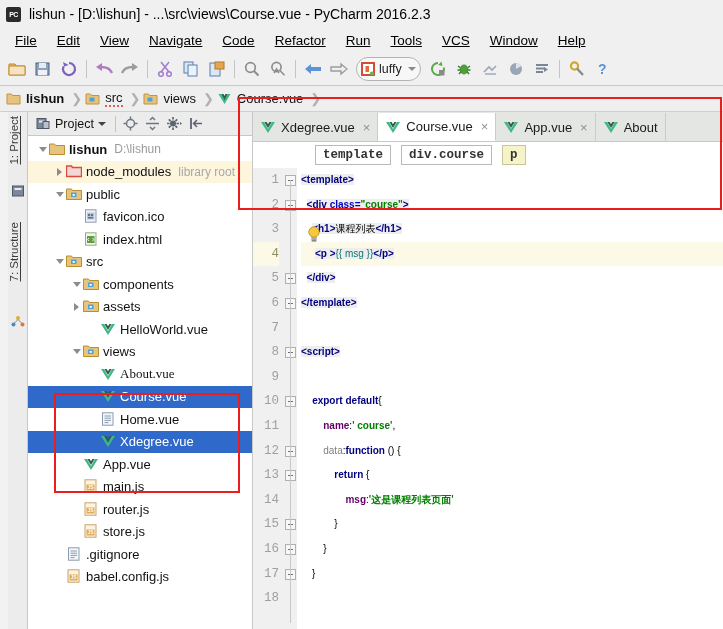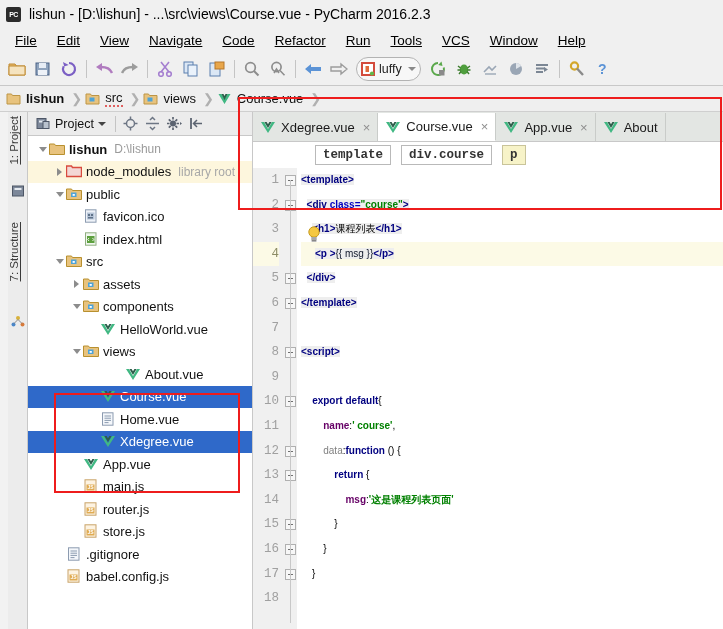--- a/index.html
+++ b/index.html
@@ -106,21 +106,21 @@
 
   
   .k-tag{color:#000080;font-weight:bold;}
   .k-attr{color:#0000c0;font-weight:bold;}
   .k-str{color:#008000;font-weight:bold;}
   .k-txt{color:#000;}
   .k-kw{color:#000080;font-weight:bold;}
   .k-prop{color:#660066;font-weight:bold;}
   .k-dim{color:#808080;}
   .k-plain{color:#000;}
-  .k-mus{color:#0f172a;}
+  .k-mus{color:#0f766e;}
   .tagbg{background:#eeeeee;}
 
   .bulb{position:absolute;width:14px;height:17px;}
 
   
   .fmark{position:absolute;left:2px;width:11px;height:11px;border:1px solid #b0b0b0;background:#f7f7f7;
          box-sizing:border-box;}
   .fmark:after{content:"";position:absolute;left:2px;top:4px;width:5px;height:1px;background:#707070;}
   .fline{position:absolute;left:7px;width:1px;background:#c8c8c8;}
 
@@ -457,43 +457,43 @@
               <svg width="16" height="14" viewBox="0 0 16 14">
                 <path d="M0.5 2h5l1 1.5H15.5V12.5H0.5z" fill="#e8c37e" stroke="#b8902f"></path>
                 <rect x="5" y="5.5" width="5.5" height="4.5" fill="#4ea3d8"></rect>
                 <rect x="6.6" y="7" width="2.2" height="1.8" fill="#fff"></rect>
               </svg>
             </span>
             <span class="tlabel">src</span>
           </div>
           <div class="trow" style="padding-left: 42px;">
             <span class="twig">
-              <span class="arrow-r"></span>
+              <span class="arrow-d"></span>
             </span>
             <span class="ticon">
               <svg width="16" height="14" viewBox="0 0 16 14">
                 <path d="M0.5 2h5l1 1.5H15.5V12.5H0.5z" fill="#e8c37e" stroke="#b8902f"></path>
                 <rect x="5" y="5.5" width="5.5" height="4.5" fill="#4ea3d8"></rect>
                 <rect x="6.6" y="7" width="2.2" height="1.8" fill="#fff"></rect>
               </svg>
             </span>
-            <span class="tlabel">assets</span>
+            <span class="tlabel">components</span>
           </div>
           <div class="trow" style="padding-left: 42px;">
             <span class="twig">
-              <span class="arrow-d"></span>
+              <span class="arrow-r"></span>
             </span>
             <span class="ticon">
               <svg width="16" height="14" viewBox="0 0 16 14">
                 <path d="M0.5 2h5l1 1.5H15.5V12.5H0.5z" fill="#e8c37e" stroke="#b8902f"></path>
                 <rect x="5" y="5.5" width="5.5" height="4.5" fill="#4ea3d8"></rect>
                 <rect x="6.6" y="7" width="2.2" height="1.8" fill="#fff"></rect>
               </svg>
             </span>
-            <span class="tlabel">components</span>
+            <span class="tlabel">assets</span>
           </div>
           <div class="trow" style="padding-left: 59px;">
             <span class="twig"></span>
             <span class="ticon">
               <svg width="16" height="14" viewBox="0 0 16 14">
                 <path d="M1 2h3l4 7 4-7h3L8 13z" fill="#41b883"></path>
                 <path d="M4.4 2h2.2L8 4.3 9.4 2h2.2L8 8z" fill="#2d5e4b"></path>
               </svg>
             </span>
             <span class="tlabel">HelloWorld.vue</span>
@@ -504,21 +504,21 @@
             </span>
             <span class="ticon">
               <svg width="16" height="14" viewBox="0 0 16 14">
                 <path d="M0.5 2h5l1 1.5H15.5V12.5H0.5z" fill="#e8c37e" stroke="#b8902f"></path>
                 <rect x="5" y="5.5" width="5.5" height="4.5" fill="#4ea3d8"></rect>
                 <rect x="6.6" y="7" width="2.2" height="1.8" fill="#fff"></rect>
               </svg>
             </span>
             <span class="tlabel">views</span>
           </div>
-          <div class="trow" style="padding-left: 84px;">
+          <div class="trow" style="padding-left: 59px; font-family: Liberation Serif, serif;">
             <span class="twig"></span>
             <span class="ticon">
               <svg width="16" height="14" viewBox="0 0 16 14">
                 <path d="M1 2h3l4 7 4-7h3L8 13z" fill="#41b883"></path>
                 <path d="M4.4 2h2.2L8 4.3 9.4 2h2.2L8 8z" fill="#2d5e4b"></path>
               </svg>
             </span>
             <span class="tlabel">About.vue</span>
           </div>
           <div class="trow sel" style="padding-left: 59px;">

